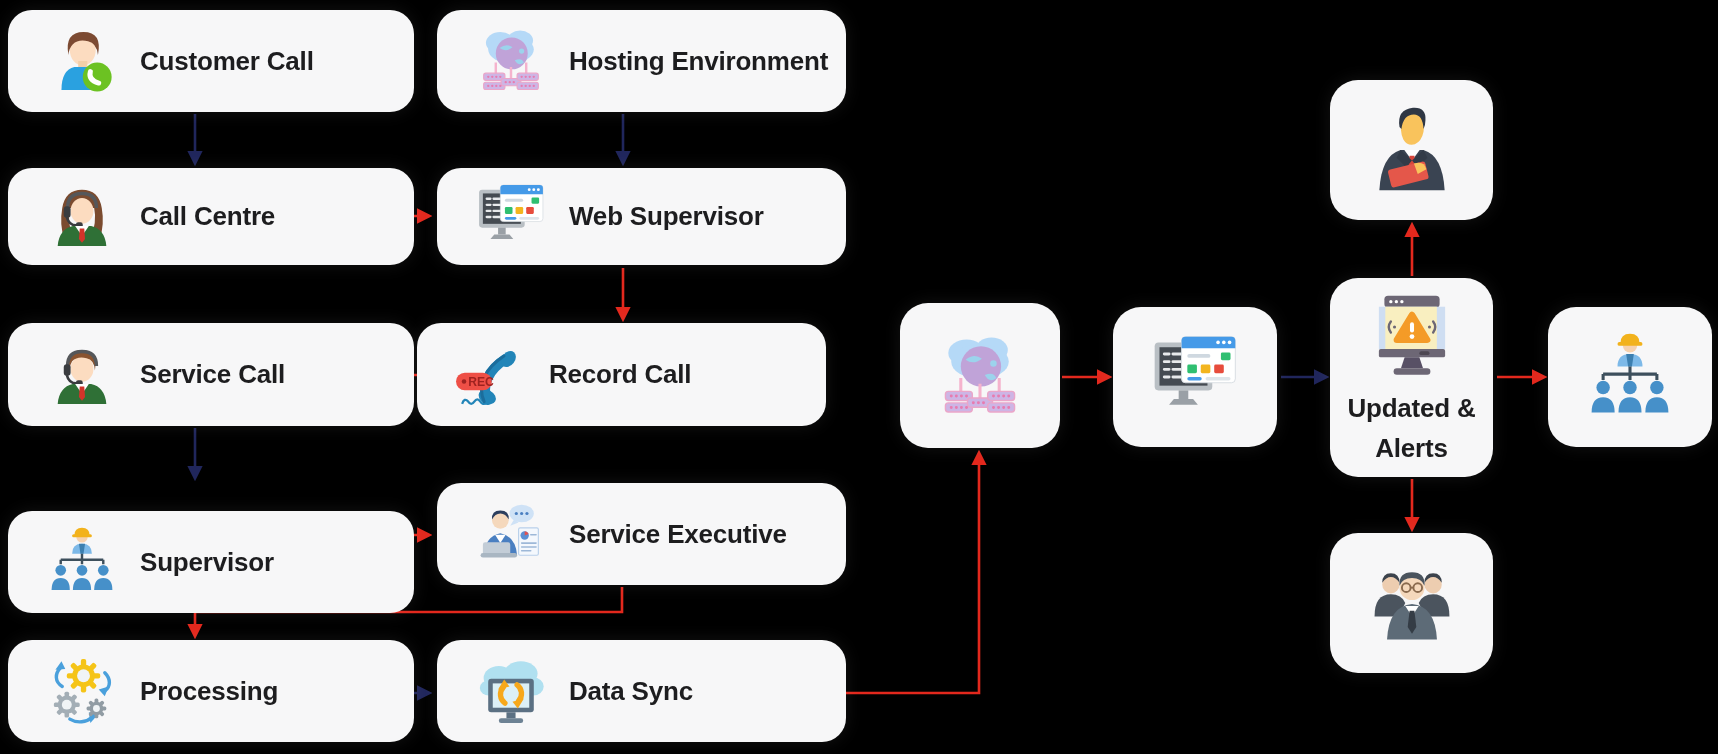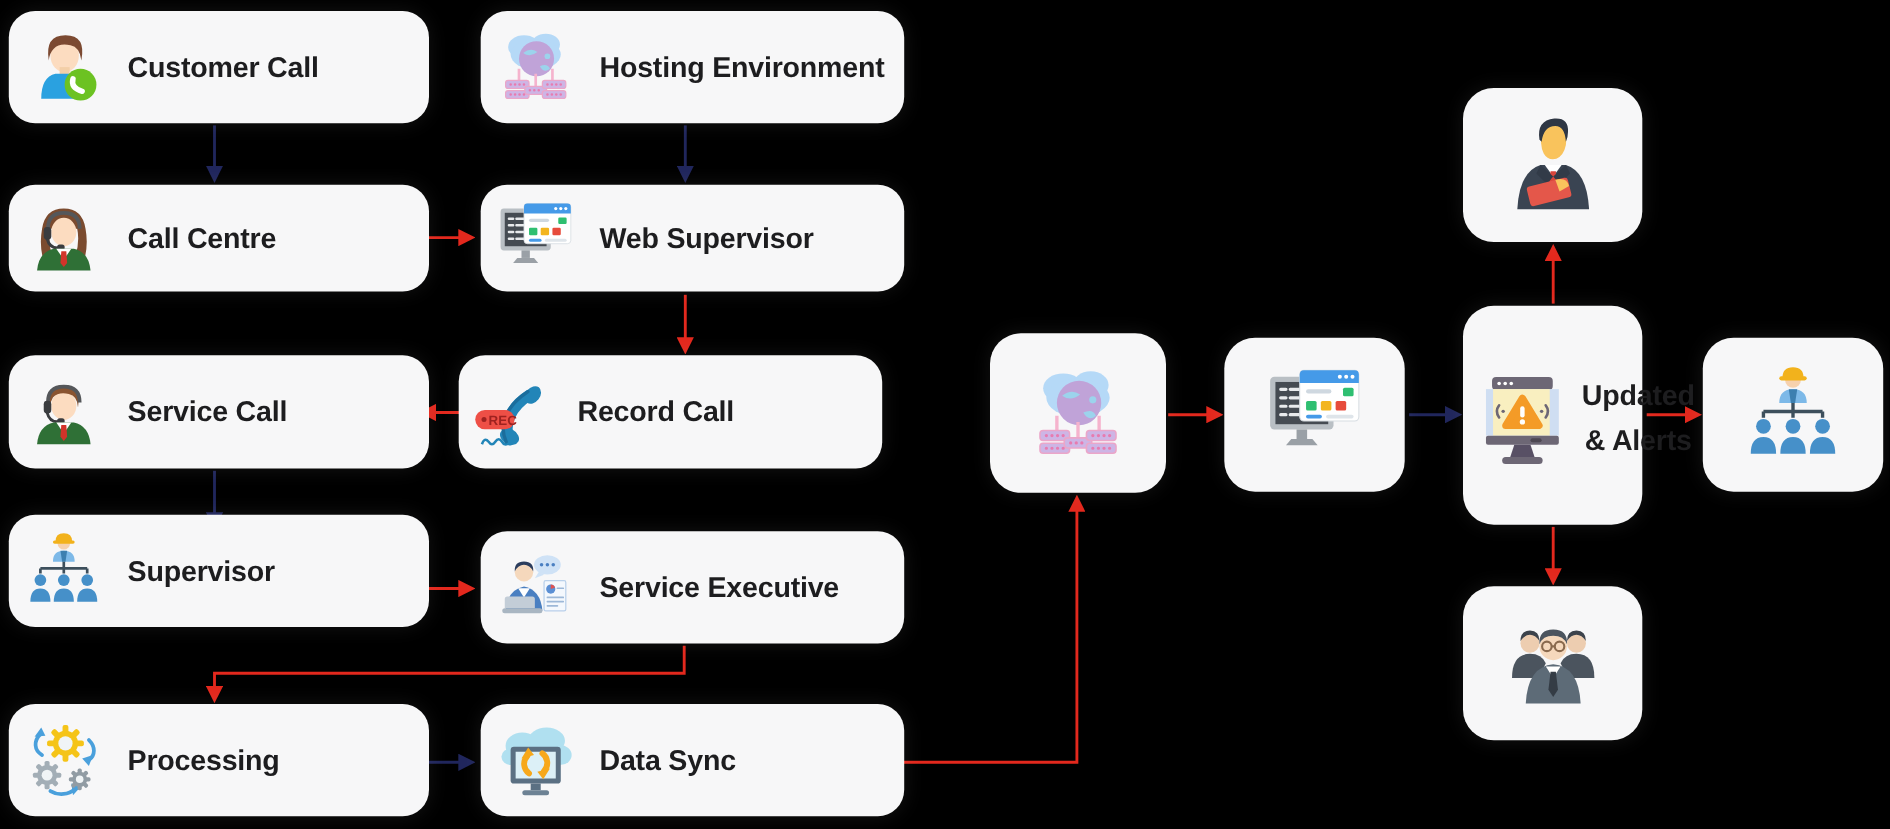--- a/index.html
+++ b/index.html
@@ -12,27 +12,27 @@
   html,body{margin:0;padding:0;background:var(--background);}
   .canvas{
     position:relative;width:1718px;height:754px;background:var(--background);
     font-family:"Liberation Sans","DejaVu Sans",sans-serif;overflow:hidden;
   }
   .node{
     position:absolute;background:var(--node-background);
     display:flex;align-items:center;border-radius:24px;
     box-shadow:0 0 18px rgba(255,255,255,0.08);
   }
-  .node.row{padding-left:12px;text-align:center;}
+  .node.row{padding-left:36px;text-align:center;}
   .node .label{
     margin-left:20px;font-size:26px;font-weight:700;color:var(--label-text);
     white-space:nowrap;letter-spacing:-0.2px;
   }
   .node.square{justify-content:center;border-radius:28px;}
-  .node.tall{flex-direction:row;justify-content:flex-start;border-radius:28px;}
+  .node.tall{flex-direction:column;justify-content:flex-start;border-radius:28px;}
   .node.tall .label{
     margin:4px 0 0;text-align:center;white-space:normal;width:152px;line-height:1.55;margin-left:0;
   }
   .icon{width:76px;height:76px;flex:none;display:block;}
   .square .icon{width:96px;height:96px;}
   .tall .icon{width:108px;height:92px;margin-top:14px;}
   svg text{font-family:"Liberation Sans","DejaVu Sans",sans-serif;}
   #edges{position:absolute;left:0;top:0;pointer-events:none;}
   .edge{fill:none;stroke-width:2.6px;}
   .edge.red{stroke:var(--arrow-red);}
@@ -330,21 +330,21 @@
         <use href="#sym-servicecall"></use>
       </svg>
     <span class="label">Service Call</span>
   </div>
   <div class="node row" style="left:8px;top:168px;width:370px;height:97px">
     <svg class="icon">
         <use href="#sym-callcentre"></use>
       </svg>
     <span class="label">Call Centre</span>
   </div>
-  <div class="node row" style="left:8px;top:468px;width:370px;height:102px">
+  <div class="node row" style="left:8px;top:511px;width:370px;height:102px">
     <svg class="icon">
         <use href="#sym-hierarchy"></use>
       </svg>
     <span class="label">Supervisor</span>
   </div>
   <div class="node row" style="left:437px;top:10px;width:373px;height:102px">
     <svg class="icon">
         <use href="#sym-cloudnet"></use>
       </svg>
     <span class="label">Hosting Environment</span>

